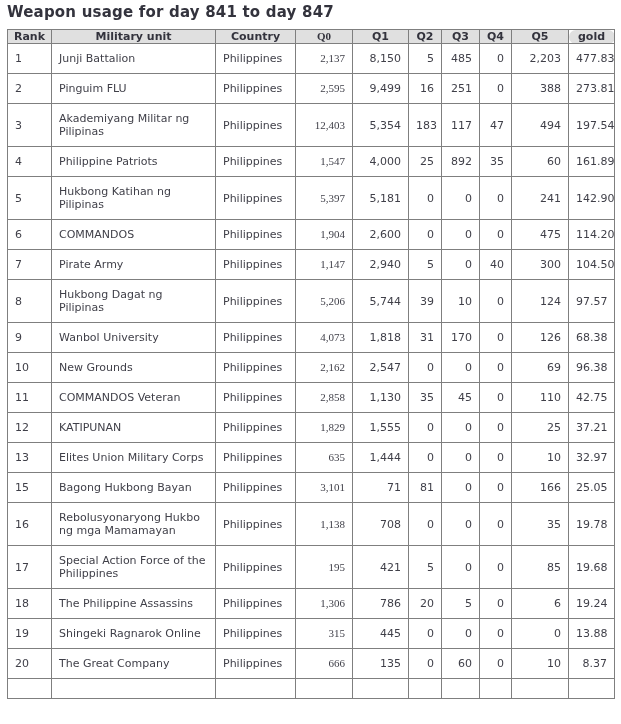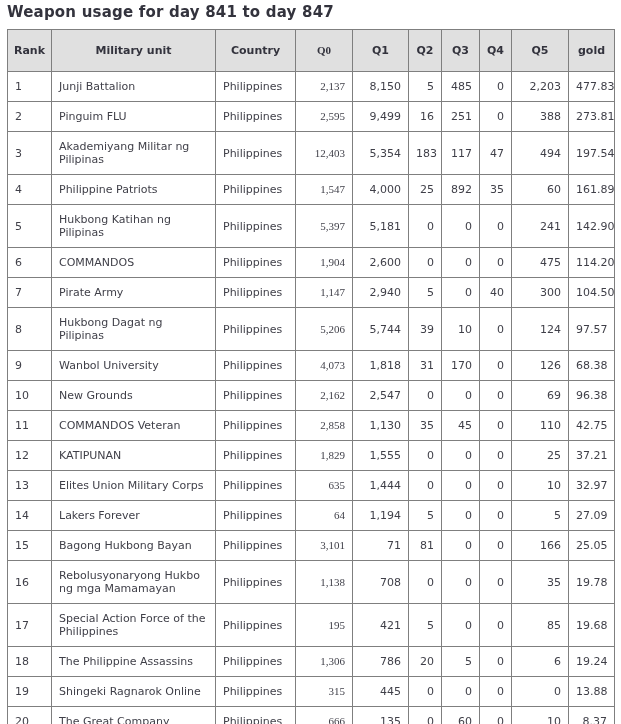--- a/index.html
+++ b/index.html
@@ -28,39 +28,39 @@
     border: 1px solid #7f7f7f;
     font-size: 11px;
     line-height: 13px;
     overflow: hidden;
   }
   th {
     background: #e0e0e0;
     color: #33333d;
     font-weight: bold;
     text-align: center;
-    padding: 14px 3px;
+    padding: 0 3px;
   }
   td {
     color: #3f3f48;
     padding: 8px 7px;
     background: #ffffff;
     vertical-align: middle;
   }
   
   .col-rank    { width: 44px; }
   .col-unit    { width: 164px; }
   .col-country { width: 80px; }
   .col-q0      { width: 57px; font-family: Liberation Serif, serif; }
   .col-q1      { width: 56px; }
   .col-q2      { width: 33px; }
   .col-q3      { width: 38px; }
   .col-q4      { width: 32px; }
   .col-q5      { width: 57px; }
-  .col-gold    { width: 46px; }
+  .col-gold    { width: 46px; border-radius: 10px; }
   
   td.col-rank, td.col-unit, td.col-country { text-align: left; }
   td.col-q0, td.col-q1, td.col-q2, td.col-q3,
   td.col-q4, td.col-q5, td.col-gold { text-align: right; }
   tr.partial-row td { height: 20px; padding: 0; }
 </style>
 </head>
 <body>
 
 <div class="page">
@@ -232,32 +232,20 @@
           <td class="col-country">Philippines</td>
           <td class="col-q0">635</td>
           <td class="col-q1">1,444</td>
           <td class="col-q2">0</td>
           <td class="col-q3">0</td>
           <td class="col-q4">0</td>
           <td class="col-q5">10</td>
           <td class="col-gold">32.97</td>
         </tr>
         <tr>
-          <td class="col-rank">14</td>
-          <td class="col-unit">Lakers Forever</td>
-          <td class="col-country">Philippines</td>
-          <td class="col-q0">64</td>
-          <td class="col-q1">1,194</td>
-          <td class="col-q2">5</td>
-          <td class="col-q3">0</td>
-          <td class="col-q4">0</td>
-          <td class="col-q5">5</td>
-          <td class="col-gold">27.09</td>
-        </tr>
-        <tr>
           <td class="col-rank">15</td>
           <td class="col-unit">Bagong Hukbong Bayan</td>
           <td class="col-country">Philippines</td>
           <td class="col-q0">3,101</td>
           <td class="col-q1">71</td>
           <td class="col-q2">81</td>
           <td class="col-q3">0</td>
           <td class="col-q4">0</td>
           <td class="col-q5">166</td>
           <td class="col-gold">25.05</td>

